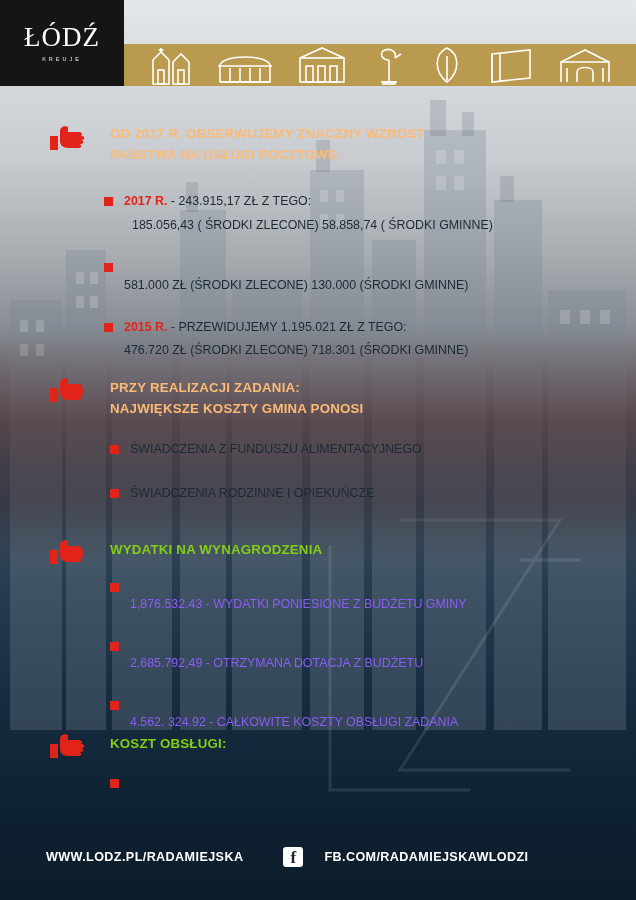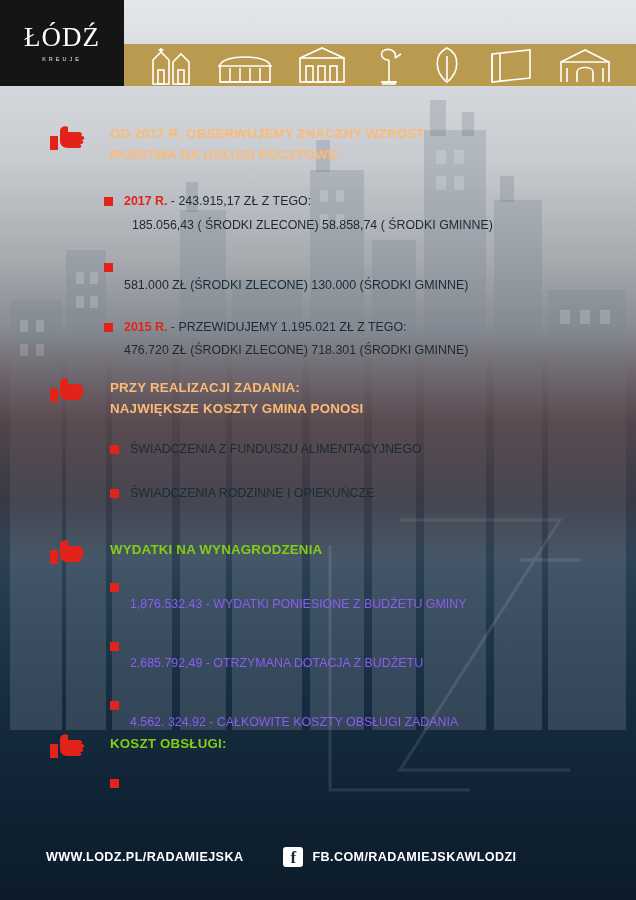--- a/index.html
+++ b/index.html
@@ -206,20 +206,21 @@
     font-weight: bold;
     font-size: 17px;
     color: #16283a;
     line-height: 1;
   }
   .f-fb {
     font-weight: bold;
     font-size: 12.6px;
     color: #ffffff;
     letter-spacing: 0.4px;
+    margin-left: 12px;
   }
   .footer-bottom-strip {
     position: absolute;
     left: 0; bottom: 0;
     width: 636px; height: 14px;
     background: #0b1b29;
   }
 </style>
 </head>
 <body>

